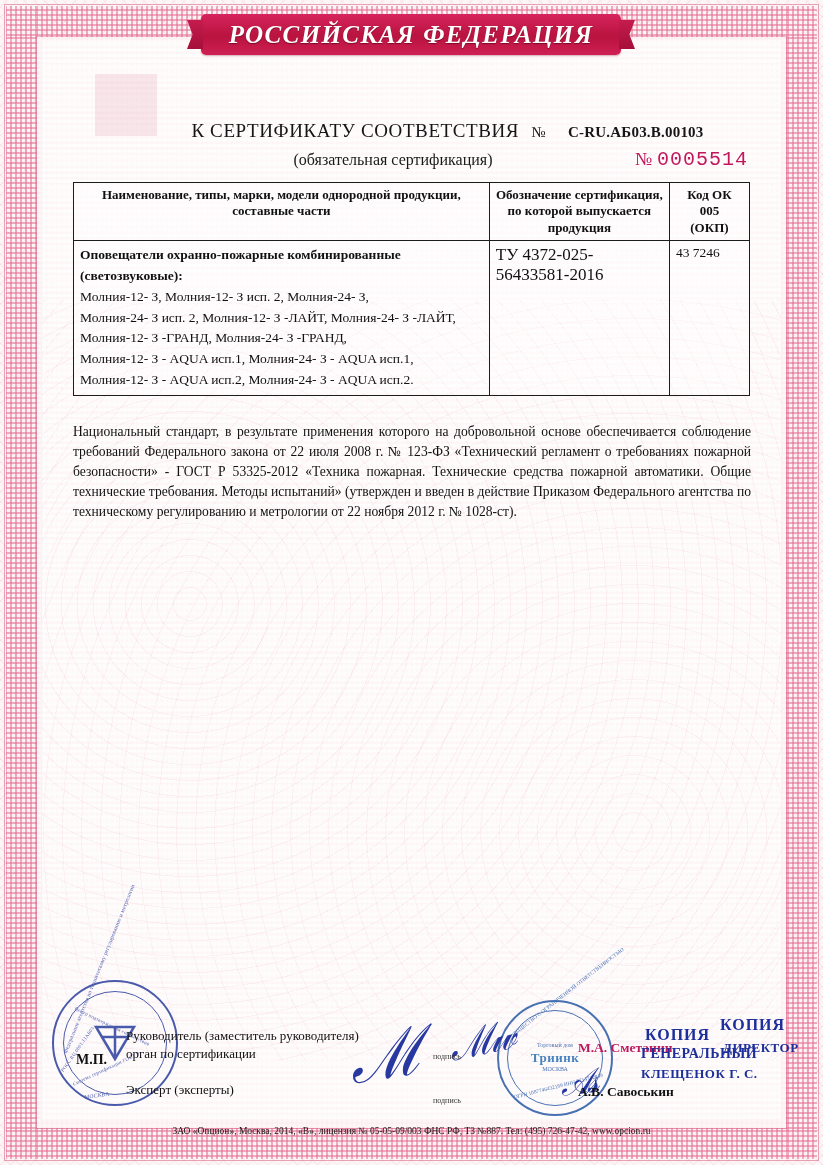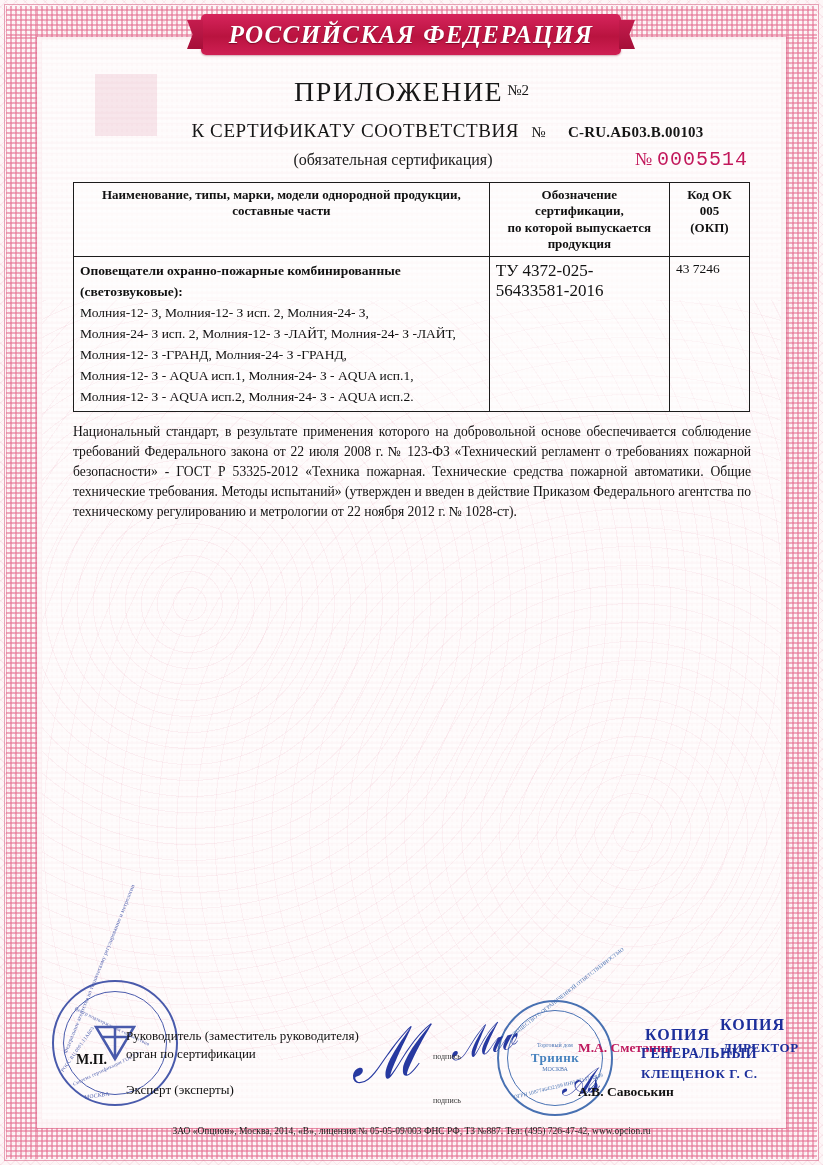--- a/index.html
+++ b/index.html
@@ -400,40 +400,37 @@
   <div class="bg-inner-wash"></div>
   <div class="watermark-wave"></div>
   <div class="border-line-outer"></div>
   <div class="border-line-inner"></div>
   <div class="ghost-square"></div>
 
   <div class="ribbon">
     <div class="ribbon-text">РОССИЙСКАЯ ФЕДЕРАЦИЯ</div>
   </div>
 
-  <div class="title-main">
-    <span>ПРИЛОЖЕНИЕ</span><span class="num">№2</span>
-  </div>
 
   <div class="title-sub">
     <span>К СЕРТИФИКАТУ СООТВЕТСТВИЯ</span><span class="nosign">№</span><span class="cert-no">C-RU.АБ03.В.00103</span>
   </div>
 
   <div class="title-paren">(обязательная сертификация)</div>
 
   <div class="blank-no">
     <span class="nsym">№</span><span>0005514</span>
   </div>
 
   <table class="tbl">
     <thead>
       <tr>
         <th class="col-a">Наименование, типы, марки, модели однородной продукции, составные части</th>
         <th class="col-b">
-          <span>Обозначение сертификации,</span><br>
+          <span>Обозначение сертификация,</span><br>
           <span>по которой выпускается</span><br>
           <span>продукция</span>
         </th>
         <th class="col-c">
           <span>Код ОК</span><br>
           <span>005</span><br>
           <span>(ОКП)</span>
         </th>
       </tr>
     </thead>

